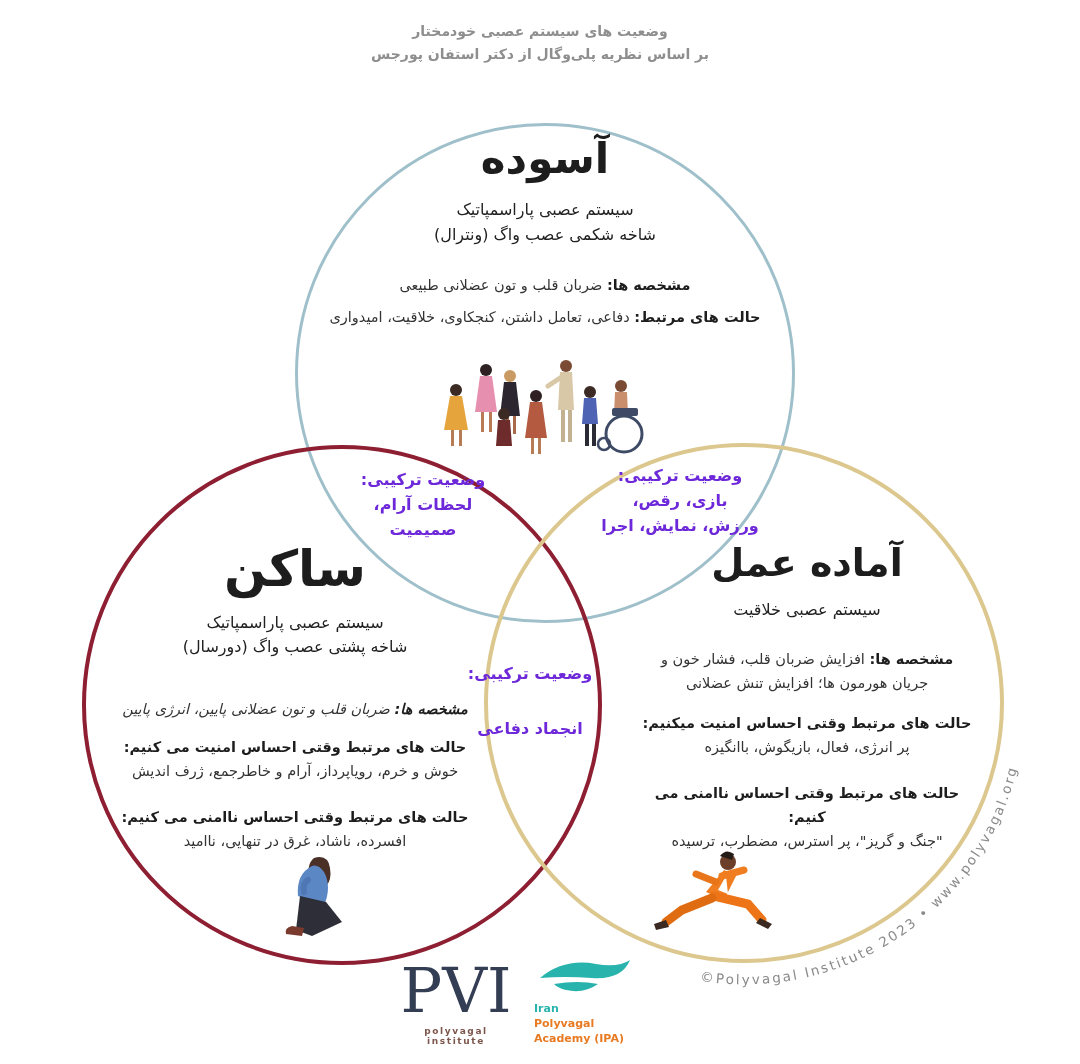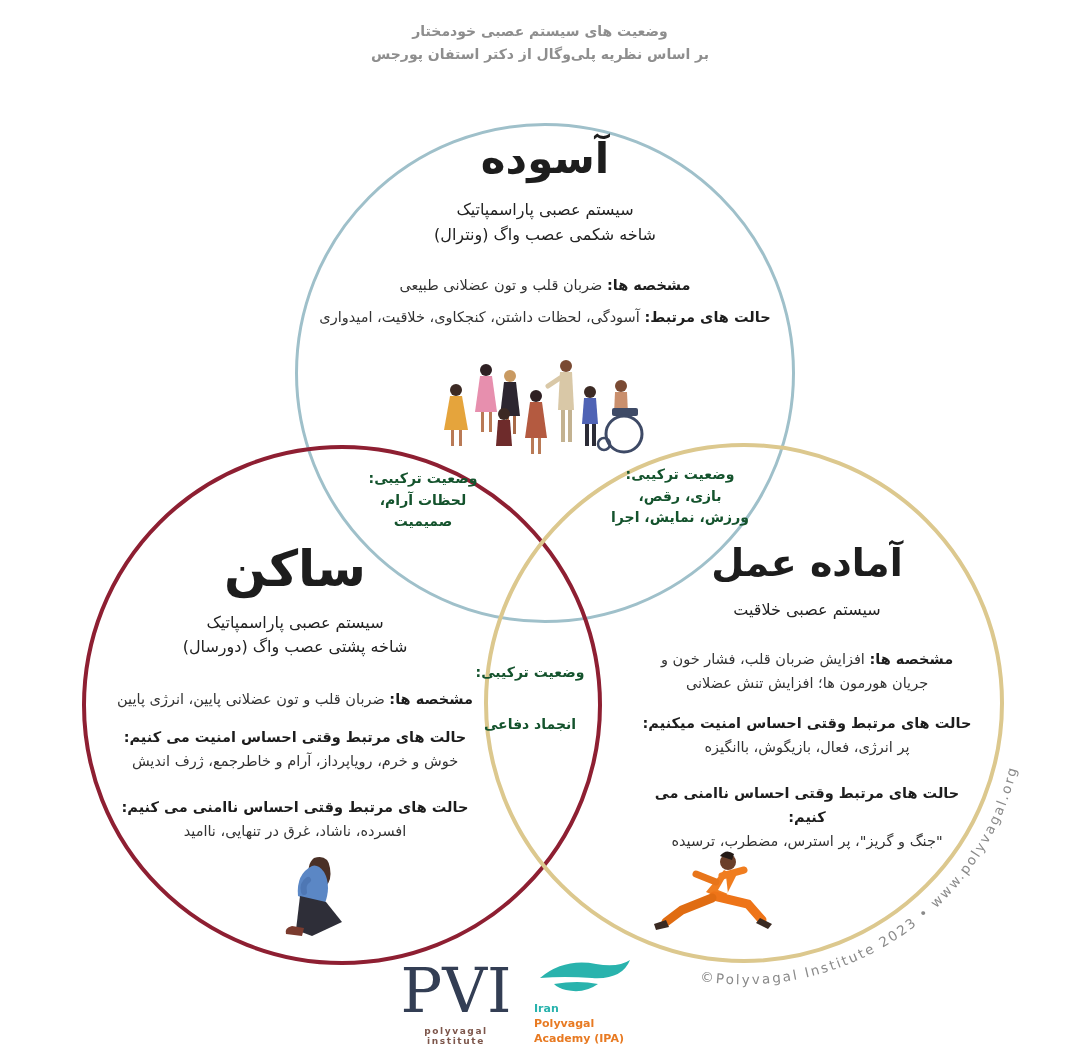--- a/index.html
+++ b/index.html
@@ -15,38 +15,38 @@
   
   .circle{position:absolute;border-radius:50%;box-sizing:border-box;}
   .c-ventral{left:295px;top:123px;width:500px;height:500px;border:3px solid #9fc0ca;}
   .c-dorsal{left:82px;top:445px;width:520px;height:520px;border:4px solid #8e1f32;}
   .c-symp{left:484px;top:443px;width:520px;height:520px;border:4px solid #dcc88e;}
   
   .big-title{font-weight:bold;color:#1d1d1d;}
   .sub{font-weight:normal;font-size:16px;line-height:1.55;color:#222;}
   .para{font-size:14.5px;line-height:1.65;color:#333;}
   .lbl{font-weight:bold;color:#1d1d1d;}
-  .overlap{font-size:14px;font-weight:bold;line-height:1.55;color:#14532d;}
+  .overlap{font-size:16px;font-weight:bold;line-height:1.55;color:#6d28d9;}
   .blk{direction:rtl;}
   
   .v-block{left:295px;top:134px;width:500px;}
   .v-name{font-size:42px;line-height:1.2;}
   .v-sub{margin-top:14px;}
   .v-char{margin-top:26px;}
   .v-states{margin-top:8px;}
   
   .ov-tl{left:338px;top:468px;width:170px;}
   .ov-tr{left:580px;top:464px;width:200px;}
   .ov-b{left:450px;top:662px;width:160px;}
   .ov-b .l2{margin-top:30px;}
   
   .d-block{left:100px;top:538px;width:390px;}
   .d-name{font-size:50px;line-height:1.25;}
   .d-sub{margin-top:10px;}
-  .d-char{margin-top:28px;}
+  .d-char{margin-top:38px;font-style:italic;}
   .d-safe-l{margin-top:14px;}
   .d-unsafe-l{margin-top:22px;}
   
   .s-block{left:642px;top:540px;width:330px;}
   .s-name{font-size:38px;line-height:1.25;}
   .s-sub{margin-top:10px;}
   .s-char{margin-top:26px;}
   .s-safe-l{margin-top:16px;}
   .s-unsafe-l{margin-top:22px;}
   
@@ -81,21 +81,21 @@
     <div class="sub v-sub">
       <div>سیستم عصبی پاراسمپاتیک</div>
       <div>شاخه شکمی عصب واگ (ونترال)</div>
     </div>
     <div class="para v-char">
       <span class="lbl">مشخصه ها:</span>
       <span>ضربان قلب و تون عضلانی طبیعی</span>
     </div>
     <div class="para v-states">
       <span class="lbl">حالت های مرتبط:</span>
-      <span>آسودگی، لحظات داشتن، کنجکاوی، خلاقیت، امیدواری</span>
+      <span>دفاعی، تعامل داشتن، کنجکاوی، خلاقیت، امیدواری</span>
     </div>
   </div>
 
   <svg class="abs" style="left:428px;top:352px;" width="224" height="112" viewBox="0 0 224 112">
 
     <circle cx="28" cy="38" r="6" fill="#3c2a24"></circle>
     <path d="M22,44 L34,44 L40,78 L16,78 Z" fill="#e5a43c"></path>
     <rect x="23" y="78" width="3" height="16" fill="#b97a56"></rect>
       <rect x="31" y="78" width="3" height="16" fill="#b97a56"></rect>
 

